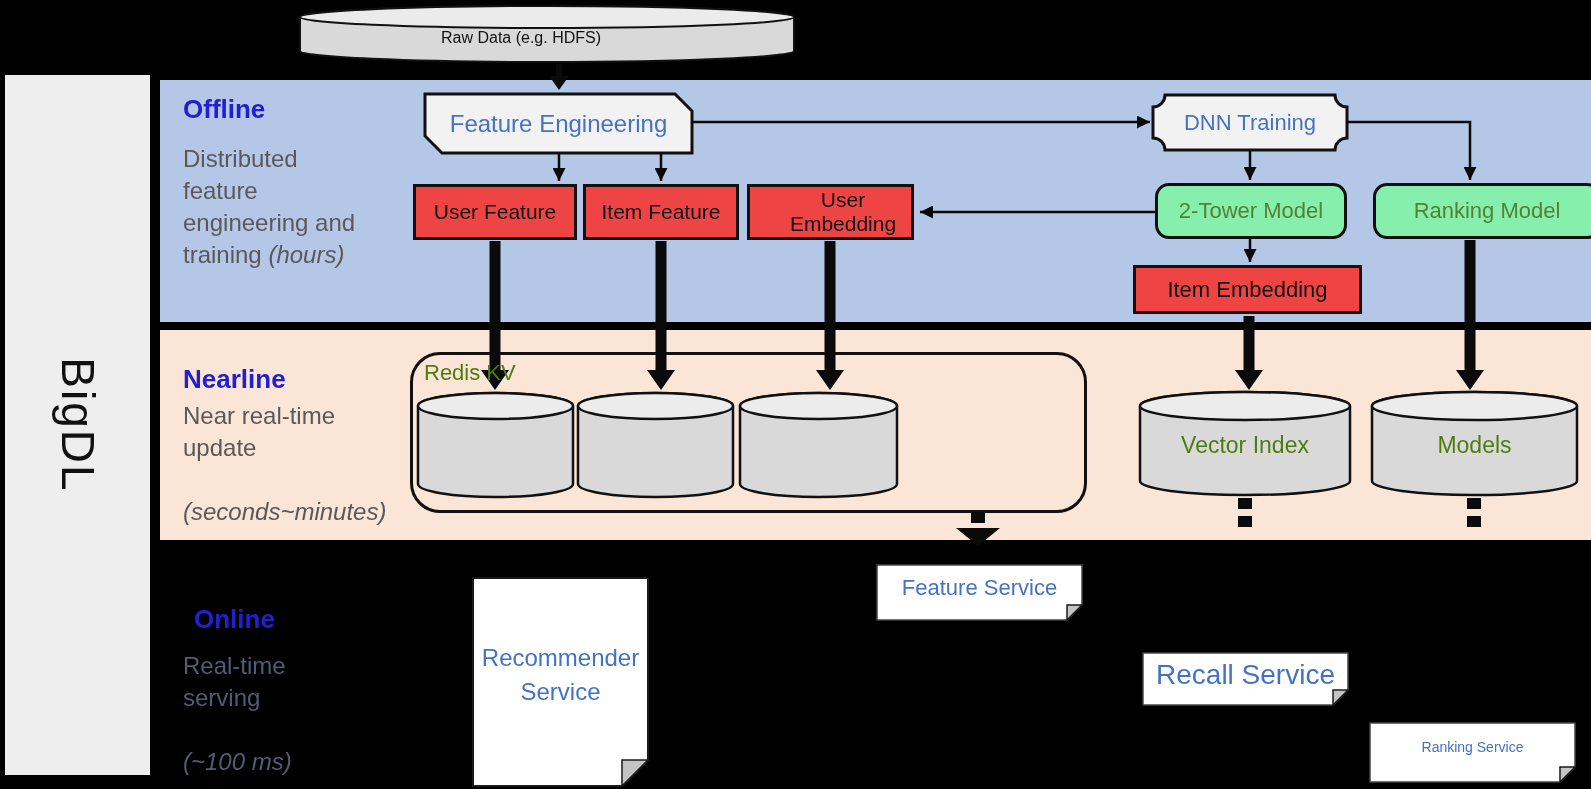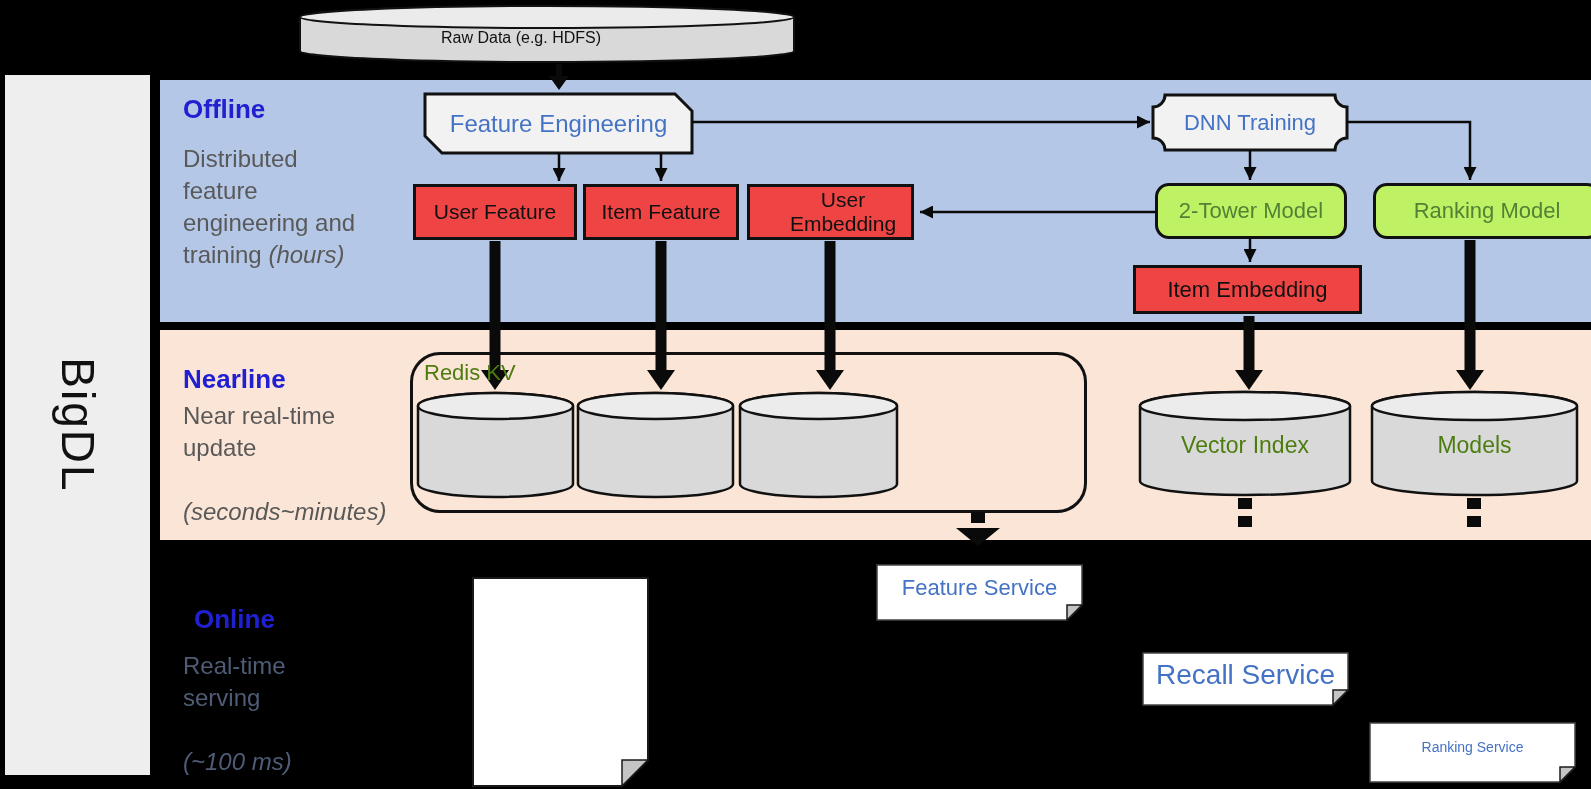--- a/index.html
+++ b/index.html
@@ -9,21 +9,21 @@
   }
   .band{position:absolute;z-index:1;}
   #sidebar{left:5px;top:75px;width:145px;height:700px;background:#efeeee;z-index:1;
     display:flex;align-items:center;justify-content:center;}
   #sidebar .brand{transform:rotate(90deg);font-size:46px;color:#111;letter-spacing:2px;white-space:nowrap;}
   #offline-band{left:160px;top:80px;width:1431px;height:242px;background:#b4c7e7;}
   #nearline-band{left:160px;top:330px;width:1431px;height:210px;background:#fbe5d6;}
 
   .node{position:absolute;z-index:2;display:flex;align-items:center;justify-content:center;text-align:center;}
   .gray-box{background:#ef4444;border:3px solid #111;color:#111;font-size:21px;box-sizing:border-box;}
-  .round-box{background:#bef264;border:3px solid #111;border-radius:14px;color:#538135;font-size:22px;box-sizing:border-box;}
+  .round-box{background:#86efac;border:3px solid #111;border-radius:14px;color:#538135;font-size:22px;box-sizing:border-box;}
 
   #redis-container{position:absolute;z-index:2;left:410px;top:352px;width:677px;height:161px;
     border:3px solid #111;border-radius:30px;box-sizing:border-box;background:transparent;}
 
   svg#shapes{position:absolute;left:0;top:0;z-index:3;}
 
   .label{position:absolute;z-index:4;display:flex;align-items:center;justify-content:center;text-align:center;}
   .blue-text{color:#4472c4;}
   .brown-text{color:#4d7c0f;}
 
@@ -157,17 +157,18 @@
       <polygon points="1560,782 1575,767 1560,767" fill="#c4c4c4" stroke="#1a1a1a" stroke-width="1.5"></polygon>
     </g>
   </svg>
 
   <div class="label" style="left:300px;top:22px;width:442px;height:32px;font-size:16px;color:#111;text-align:center;">Raw Data (e.g. HDFS)</div>
   <div class="label blue-text" style="left:425px;top:94px;width:267px;height:59px;font-size:24px;">Feature Engineering</div>
   <div class="label blue-text" style="left:1153px;top:95px;width:194px;height:55px;font-size:22px;">DNN Training</div>
   <div class="label brown-text" style="left:424px;top:358px;width:120px;height:30px;justify-content:flex-start;font-size:22px;">Redis KV</div>
   <div class="label brown-text" style="left:1140px;top:400px;width:210px;height:90px;font-size:23px;">Vector Index</div>
   <div class="label brown-text" style="left:1372px;top:400px;width:205px;height:90px;font-size:23px;">Models</div>
+  <div class="label blue-text" style="left:473px;top:625px;width:175px;height:100px;font-size:24px;line-height:34px;">Recommender Service</div>
   <div class="label blue-text" style="left:877px;top:563px;width:205px;height:50px;font-size:22px;">Feature Service</div>
   <div class="label blue-text" style="left:1143px;top:651px;width:205px;height:48px;font-size:28px;">Recall Service</div>
   <div class="label blue-text" style="left:1370px;top:721px;width:205px;height:52px;font-size:14px;">Ranking Service</div>
 
 </div>
 
 </body></html>

